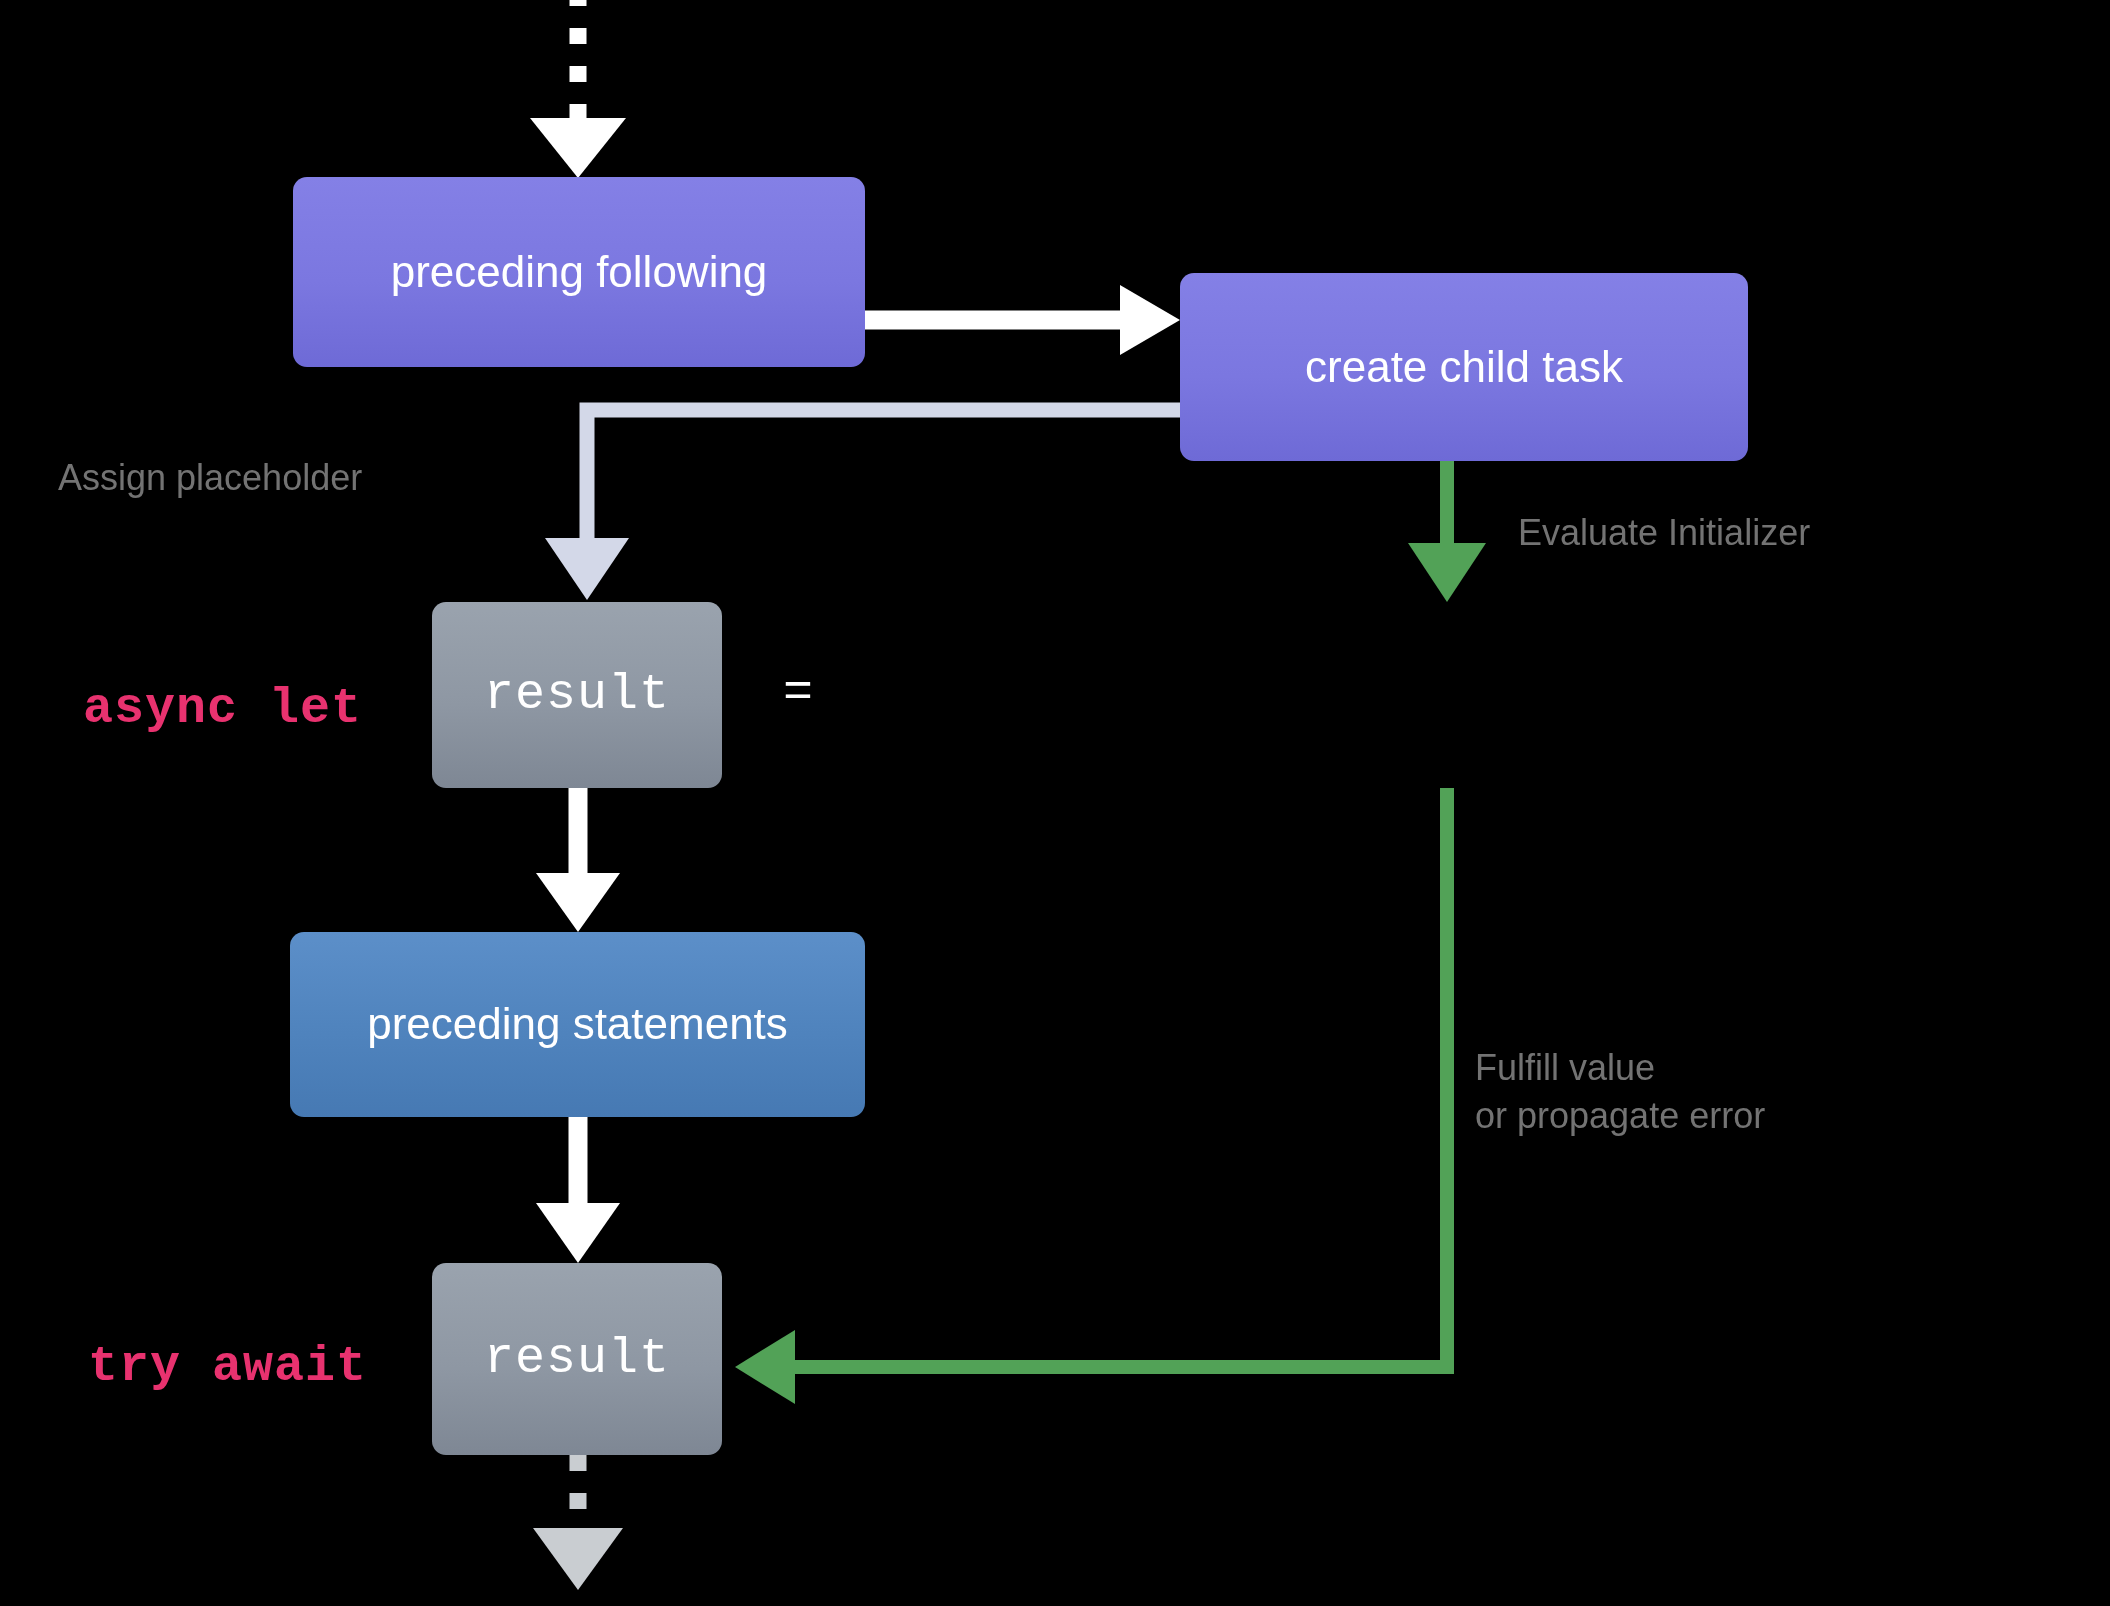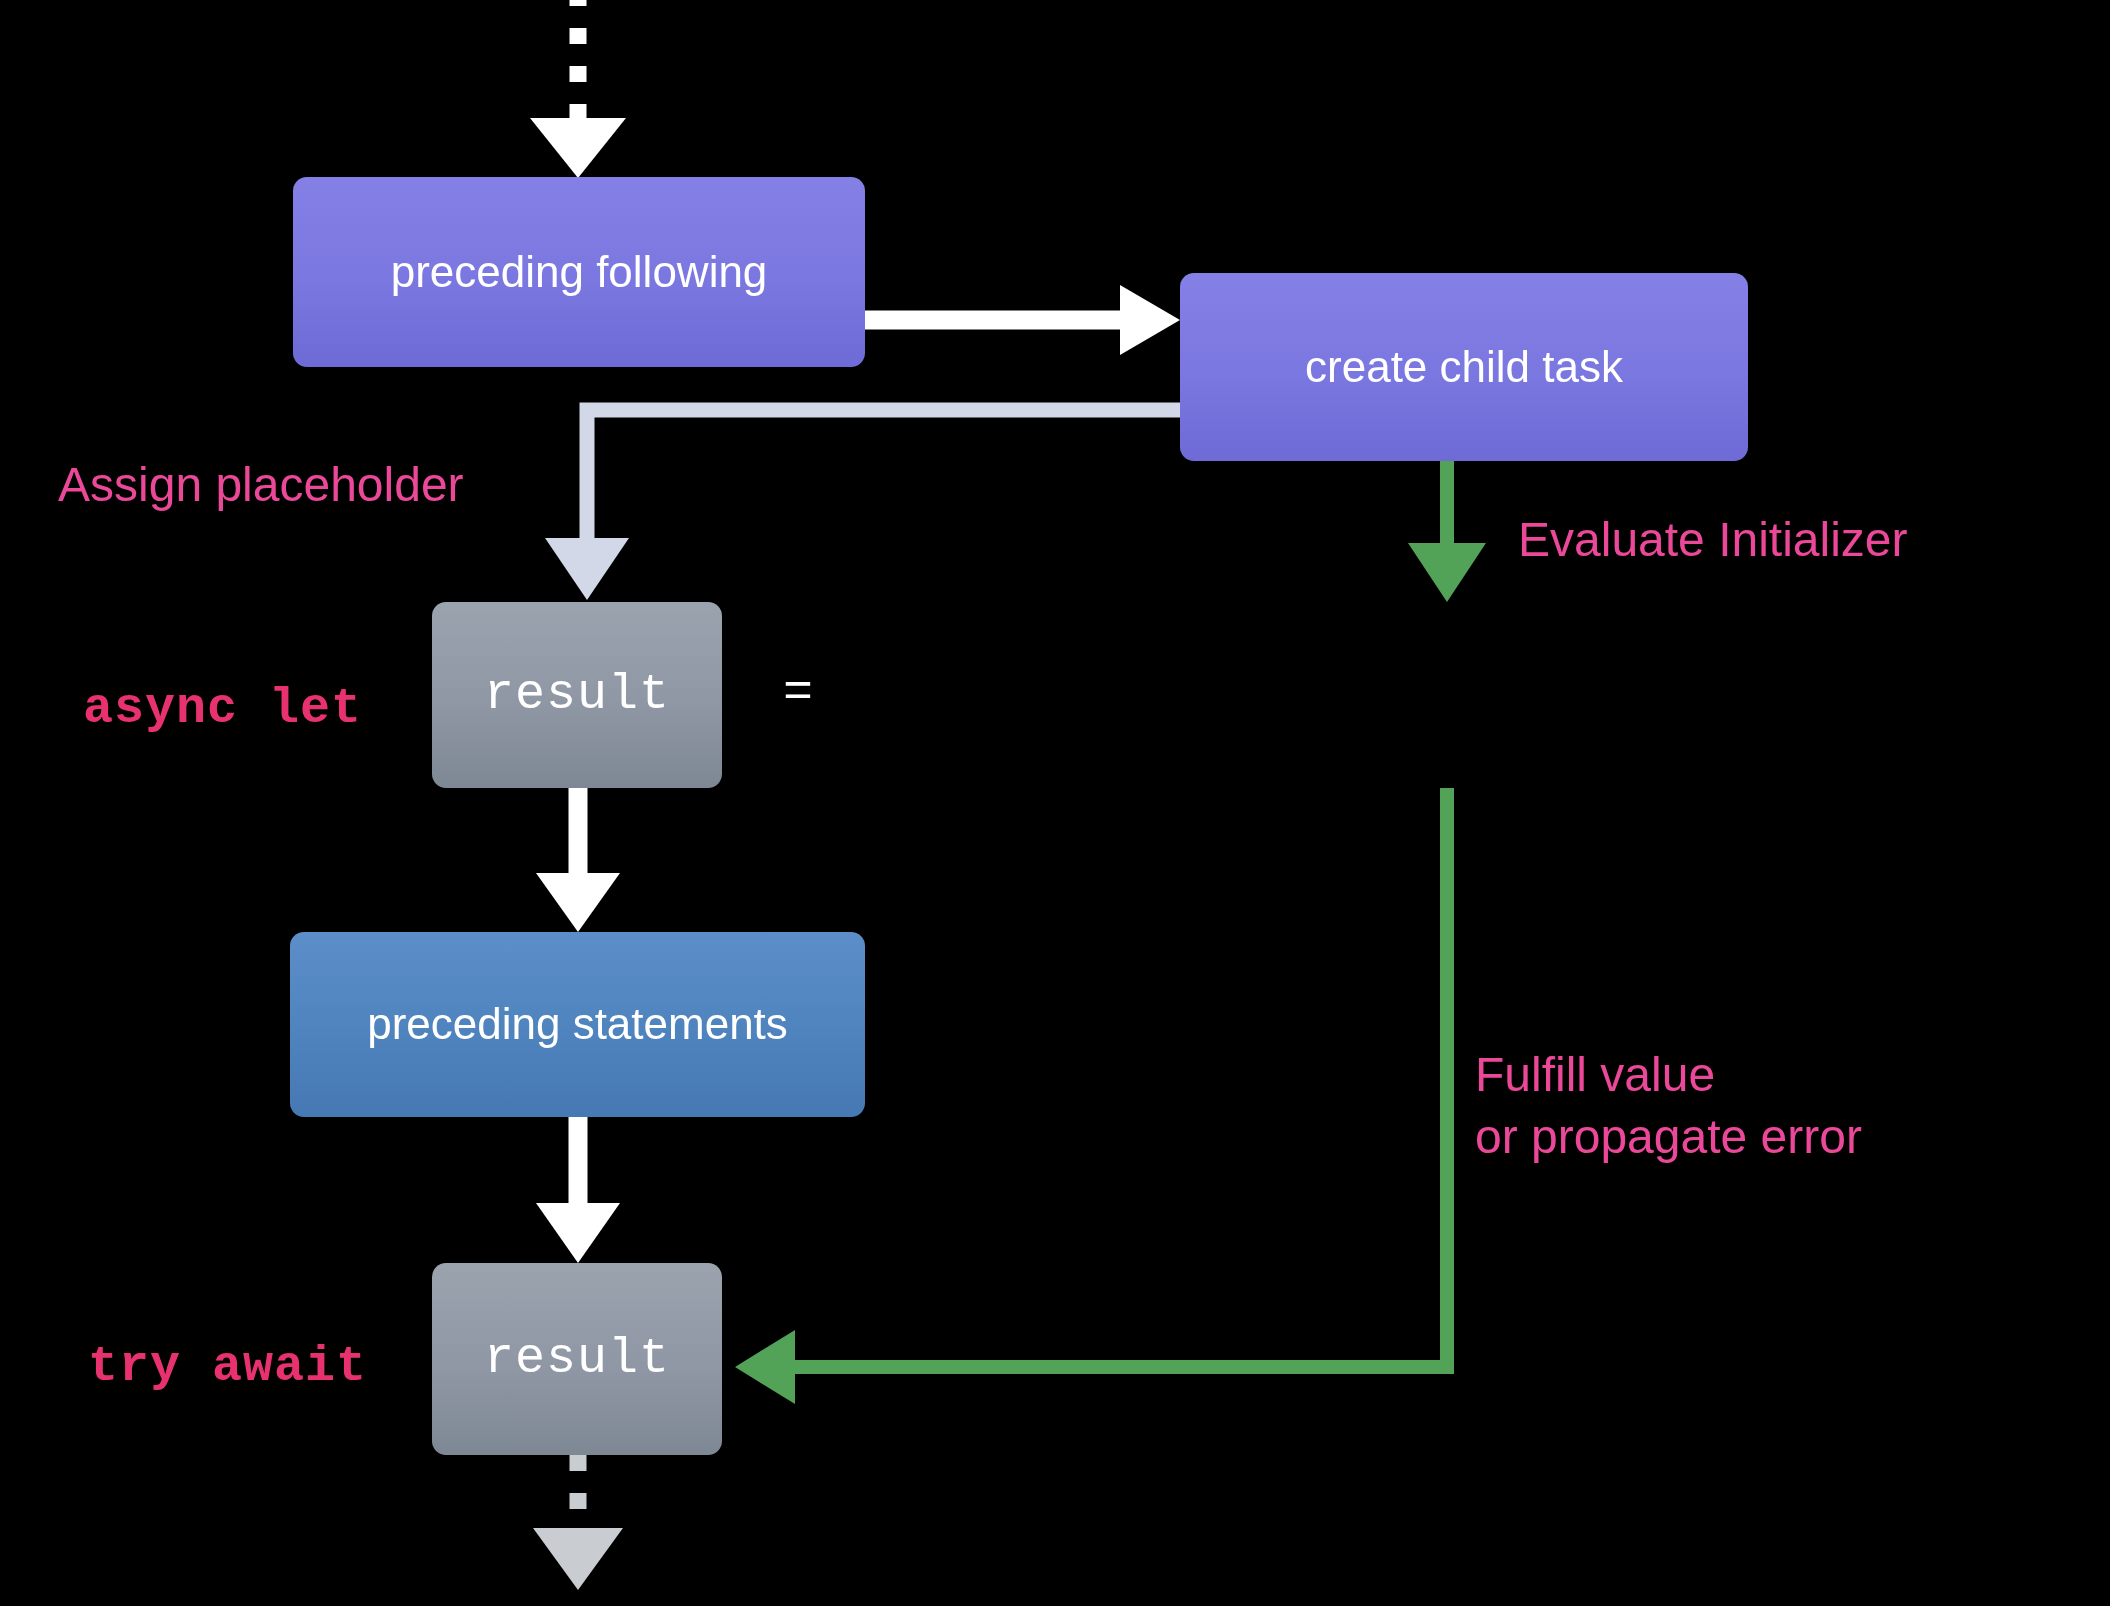--- a/index.html
+++ b/index.html
@@ -67,23 +67,23 @@
   }
   .eq {
     position: absolute;
     color: #ffffff;
     font-family: "Liberation Mono", monospace;
     font-size: 50px;
     white-space: pre;
   }
   .edge-label {
     position: absolute;
-    color: #ec4899;
+    color: #737373;
     font-family: "Liberation Sans", sans-serif;
-    font-size: 48px;
+    font-size: 36px;
     line-height: 1.12;
     white-space: pre;
   }
 </style>
 </head>
 <body>
 
 <div id="stage">
 
   <svg id="edges" viewBox="0 0 2110 1606" xmlns="http://www.w3.org/2000/svg">

